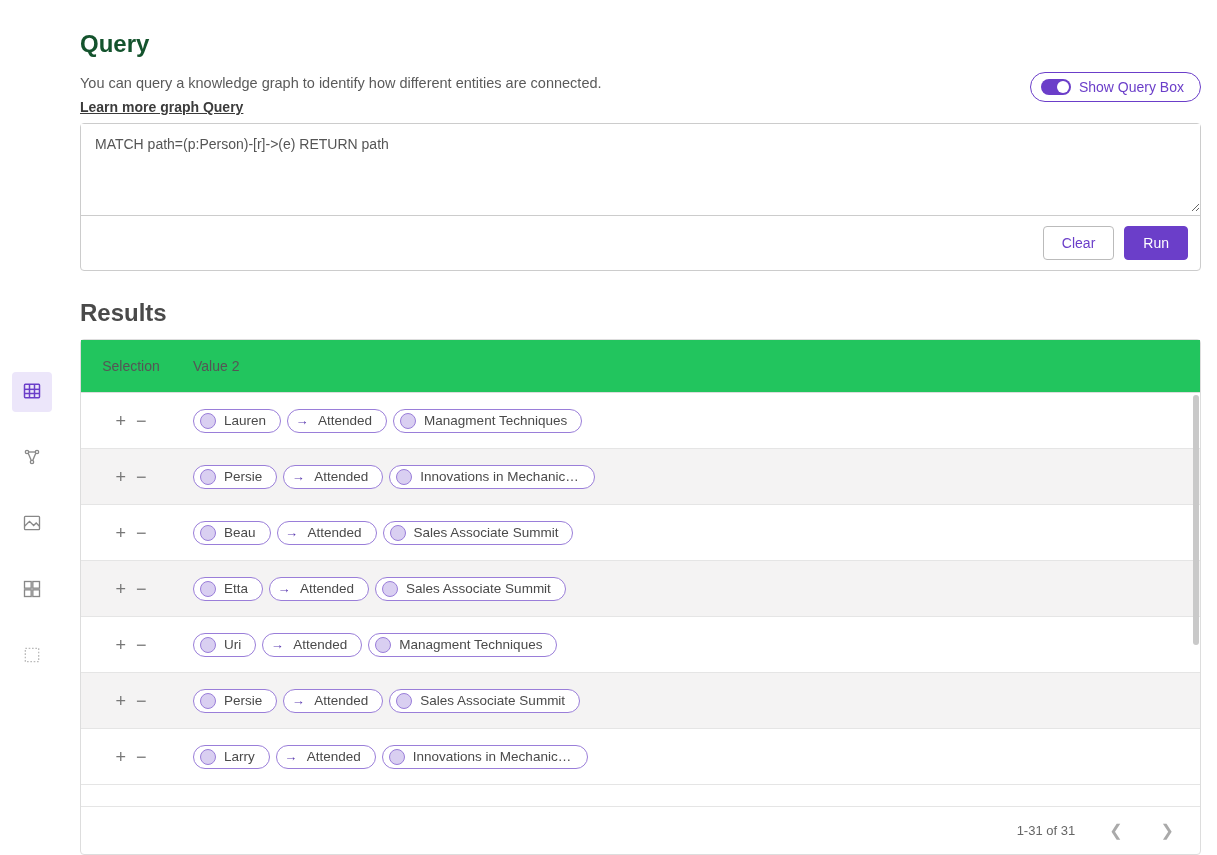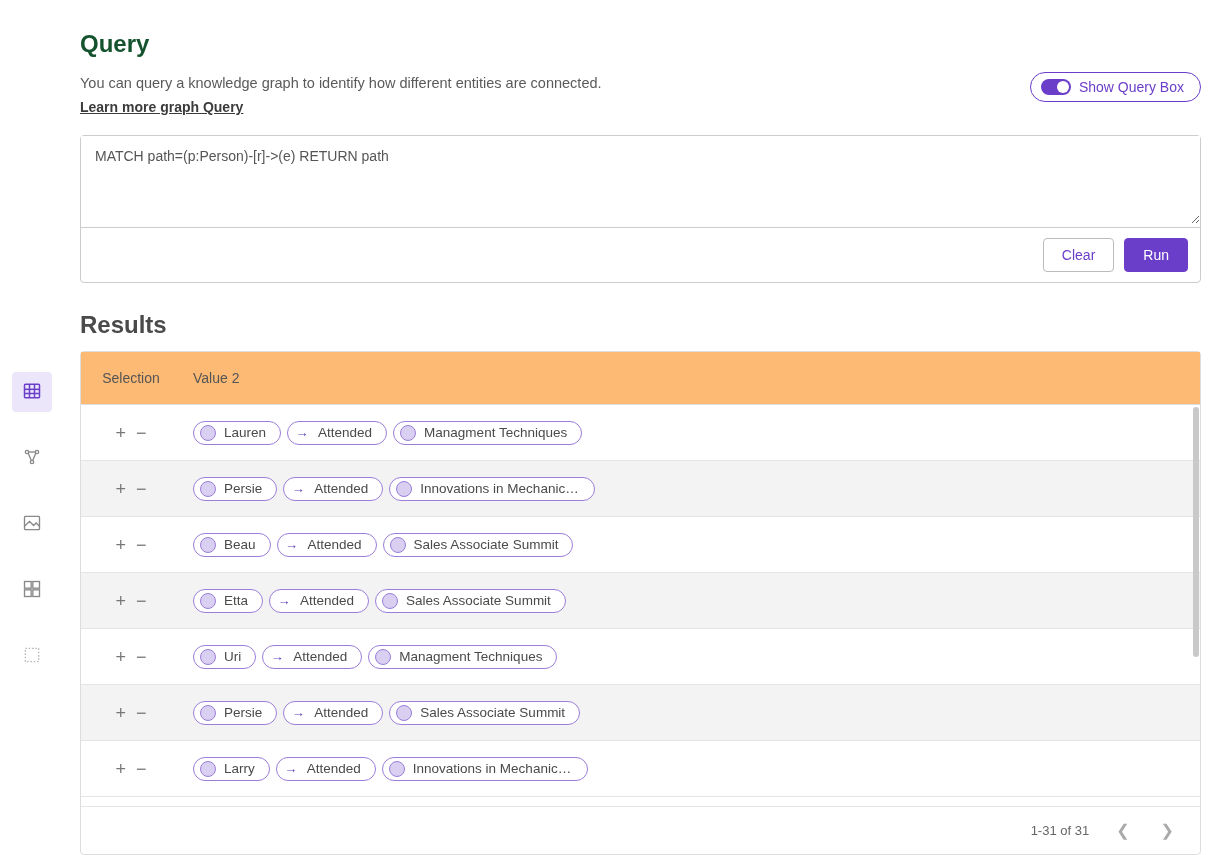--- a/index.html
+++ b/index.html
@@ -60,21 +60,21 @@
   }
   .switch {
     width: 30px; height: 16px; border-radius: 8px;
     background: #6b3ec9; position: relative;
   }
   .switch::after {
     content: ""; position: absolute; right: 2px; top: 2px;
     width: 12px; height: 12px; background: #fff; border-radius: 50%;
   }
   .query-box {
-    margin-top: 20px;
+    margin-top: 8px;
     border: 1px solid #ccc;
     border-radius: 4px;
   }
   .query-textarea {
     width: 100%; border: none; outline: none; resize: vertical;
     padding: 12px 14px;
     font-family: inherit; font-size: 14px;
     min-height: 88px;
     color: #555;
   }
@@ -96,21 +96,21 @@
   .results-title {
     font-size: 24px; font-weight: 600; color: #4a4a4a;
     margin-top: 28px; margin-bottom: 12px;
   }
   .results-table {
     border: 1px solid #ddd; border-radius: 4px;
     display: flex; flex-direction: column;
     flex: 1; min-height: 0;
   }
   .thead {
-    display: flex; background: #fdba74; color: #555;
+    display: flex; background: #22c55e; color: #555;
     border-bottom: 1px solid #ddd;
   }
   .col-sel { width: 100px; padding: 18px 0; text-align: center; }
   .col-val { flex: 1; padding: 18px 12px; }
   .tbody { flex: 1; overflow-y: auto; position: relative; }
   .trow {
     display: flex; border-bottom: 1px solid #e5e5e5;
     align-items: center; min-height: 56px;
   }
   .trow.alt { background: #f4f3f3; }
@@ -134,21 +134,21 @@
   .pill .arrow {
     width: 16px; height: 16px; display: flex; align-items: center; justify-content: center;
     font-size: 13px; color: #5b3bb0;
   }
   .pill.truncate span:last-child {
     max-width: 160px; white-space: nowrap; overflow: hidden; text-overflow: ellipsis;
   }
   .pager {
     border-top: 1px solid #e5e5e5;
     display: flex; justify-content: flex-end; align-items: center;
-    gap: 23px; padding: 14px 22px; color: #666; font-size: 13px;
+    gap: 30px; padding: 14px 22px; color: #666; font-size: 13px;
   }
   .pager .nav { color: #aaa; cursor: pointer; font-size: 16px; padding: 0 4px; }
   .scroll-ind {
     position: absolute; right: 1px; top: 2px; width: 6px; height: 250px;
     background: #c9c9c9; border-radius: 3px;
   }
 </style>
 </head>
 <body>
 

